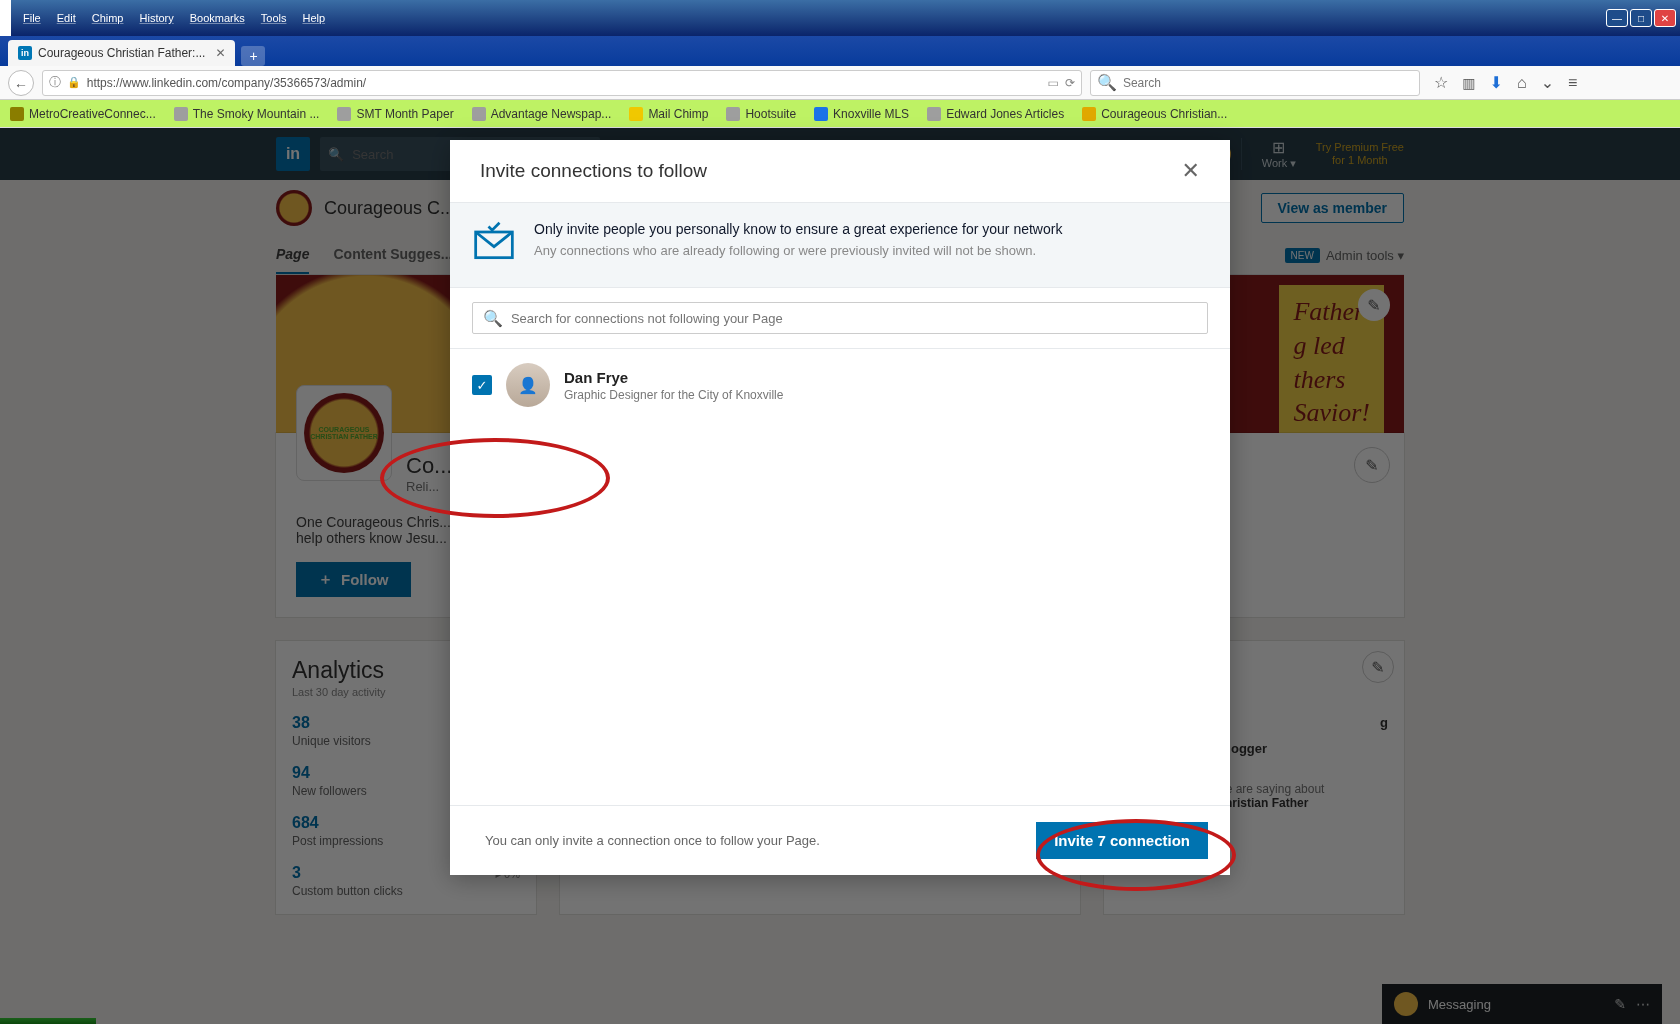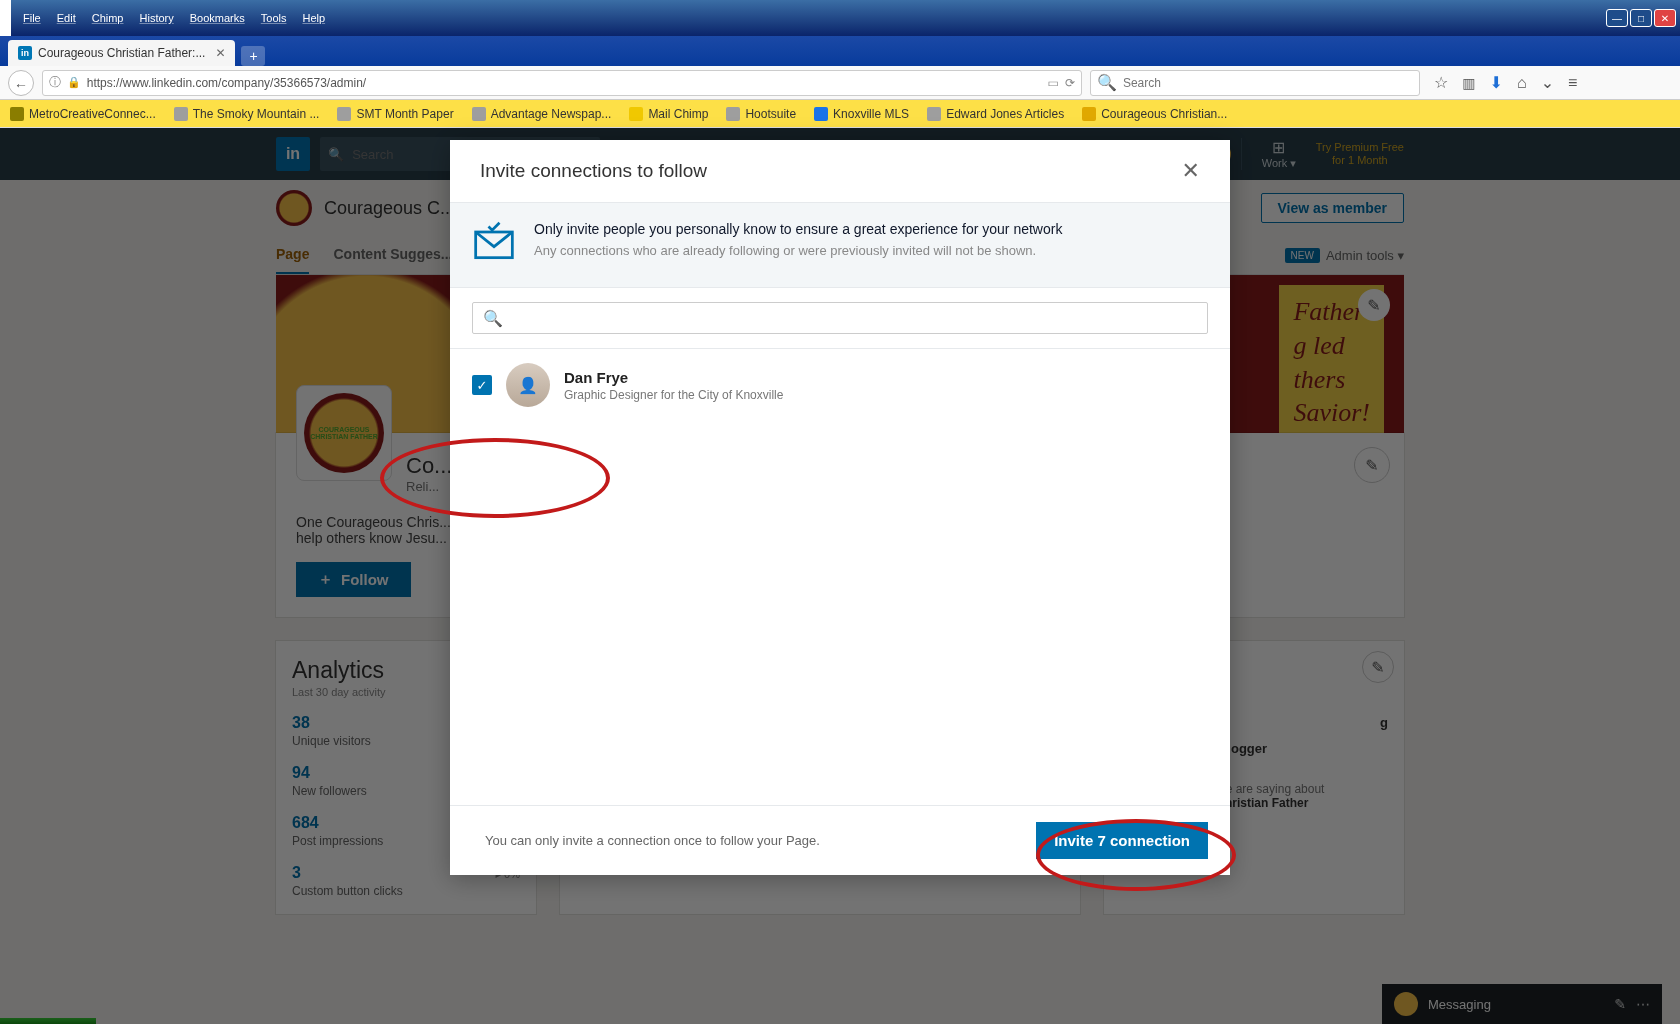--- a/index.html
+++ b/index.html
@@ -26,21 +26,21 @@
 .urlbar .lock { color:#4caf50; font-size:11px;}
 .urlbar .url { flex:1; white-space:nowrap; overflow:hidden;}
 .urlbar .reader{font-size:12px;color:#888;}
 .urlbar .reload{font-size:12px;color:#888;}
 .searchbar { flex:0 0 330px; height:26px; border:1px solid #ccc; border-radius:3px; display:flex; align-items:center; padding:0 6px; gap:6px; background:#fff;}
 .searchbar input{border:none; outline:none; flex:1; font-size:12px;}
 .toolbar-icons { display:flex; gap:14px; color:#555; font-size:16px; align-items:center; padding:0 6px;}
 .toolbar-icons span{cursor:default;}
 
 
-.bookmarkbar { height:28px; background:#fde047; border-bottom:1px solid #ddd; display:flex; align-items:center; padding:0 10px; gap:18px; font-size:12px; color:#333;}
+.bookmarkbar { height:28px; background:#bef264; border-bottom:1px solid #ddd; display:flex; align-items:center; padding:0 10px; gap:18px; font-size:12px; color:#333;}
 .bookmark { display:flex; align-items:center; gap:5px;}
 .bm-icon { width:14px; height:14px; border-radius:2px; display:inline-block; background:#999;}
 .bm-icon.m{background:#8a7d00;} .bm-icon.g{background:#9e9e9e;} .bm-icon.y{background:#f0c800;} .bm-icon.b{background:#1a73e8;} .bm-icon.o{background:#e0a800;}
 
 
 .page-bg { position:relative; height: calc(1024px - 22px - 30px - 34px - 28px); background:#f3f2ef; }
 .dim { position:absolute; inset:0; background:rgba(0,0,0,0.55); z-index:10; }
 
 
 .li-nav { height:52px; background:#283e4a; display:flex; align-items:center; justify-content:center; color:#cfd8dc;}
@@ -54,21 +54,21 @@
 .li-nav-right .work{display:flex;flex-direction:column;align-items:center;font-size:11px;}
 .li-nav-right .premium{ color:#d4a720; text-align:center; font-size:11px; line-height:1.2;}
 .page-header-row { width:1128px; margin:0 auto; padding:10px 0; display:flex; align-items:center; justify-content:space-between;}
 .page-logo-small{ width:36px;height:36px; border-radius:50%; background:radial-gradient(circle,#f5c04a 55%,#8a1b1b 60%);}
 .page-title{ font-size:18px; color:#333; font-weight:400;}
 .view-member-btn{ border:1px solid #0073b0; color:#0073b0; background:#fff; padding:6px 16px; font-size:14px; font-weight:600; border-radius:2px;}
 
 .tabs-row { width:1128px; margin:0 auto; display:flex; justify-content:space-between; align-items:center; border-bottom:1px solid #ddd;}
 .tabs-left{ display:flex; gap:24px;}
 .li-tab{ padding:10px 0; font-size:14px; color:#666; font-weight:600; border-bottom:2px solid transparent;}
-.li-tab.active{ color:#a16207; border-bottom-color:#0073b0;}
+.li-tab.active{ color:#404040; border-bottom-color:#0073b0;font-style:italic;}
 .admin-tools{ font-size:13px; color:#666; display:flex; align-items:center; gap:6px;}
 .new-badge{ background:#0073b0; color:#fff; font-size:10px; padding:2px 6px; border-radius:2px;}
 
 .cover-area{ width:1128px; margin:0 auto; }
 .cover{ height:158px; background:#8a1b1b; position:relative; overflow:hidden;}
 .cover .coin{position:absolute; left:-60px; top:-30px; width:300px; height:300px; border-radius:50%; background:radial-gradient(circle,#f5c04a 56%,#8a1b1b 60%);}
 .cover .textblock{position:absolute; right:20px; top:10px; color:#8a1b1b; background:#f3d24b; padding:10px 14px; font-family:Georgia,serif; font-size:26px; line-height:1.3; font-style:italic;}
 .cover .edit-circle{ position:absolute; right:14px; top:14px; width:32px; height:32px; border-radius:50%; background:#fff; display:flex; align-items:center; justify-content:center; color:#555;}
 .profile-card{ background:#fff; padding:20px; position:relative; box-shadow:0 0 0 1px rgba(0,0,0,0.08);}
 .profile-seal{ width:96px;height:96px;border-radius:8px; background:#fff; border:1px solid #ddd; position:absolute; top:-48px; left:20px; display:flex; align-items:center; justify-content:center;}
@@ -394,20 +394,21 @@
           </svg>
       </div>
       <div class="banner-text">
         <div class="t1">Only invite people you personally know to ensure a great experience for your network</div>
         <div class="t2">Any connections who are already following or were previously invited will not be shown.</div>
       </div>
     </div>
     <div class="modal-search">
       <div class="box">
         <span>🔍</span>
+        <input placeholder="Search for connections not following your Page" style="">
       </div>
     </div>
     <div class="modal-list">
       <div class="conn-row">
         <div class="conn-check">✓</div>
         <div class="conn-avatar">👤</div>
         <div>
           <div class="conn-name">Dan Frye</div>
           <div class="conn-sub">Graphic Designer for the City of Knoxville</div>
         </div>

